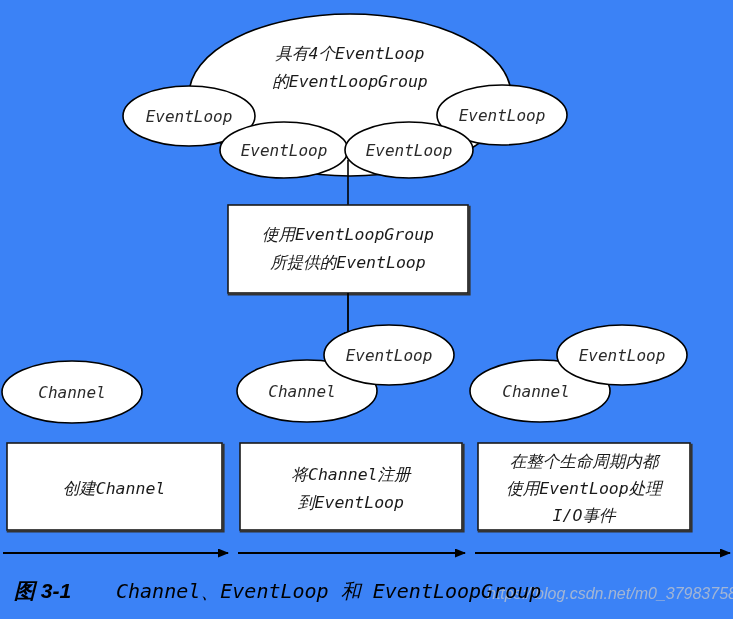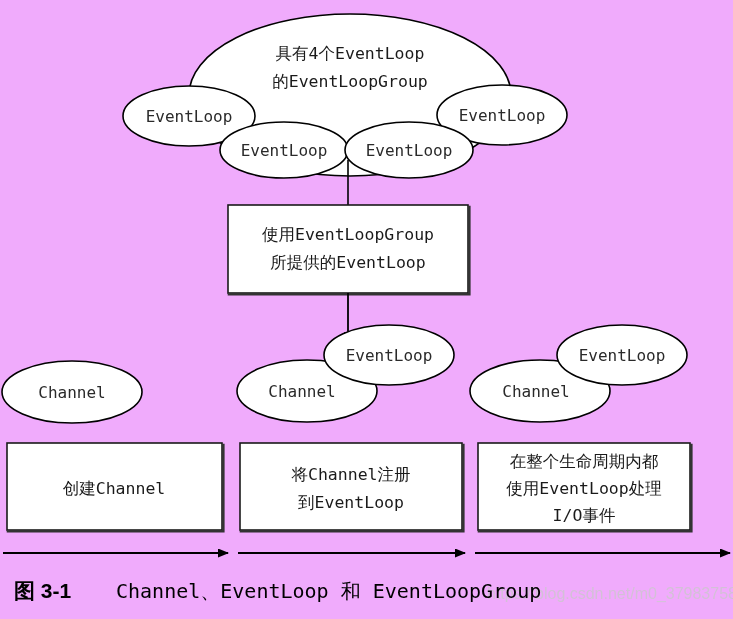--- a/index.html
+++ b/index.html
@@ -10,21 +10,22 @@
   body {
     width: 733px;
     height: 619px;
     overflow: hidden;
     font-family: "Liberation Serif", serif;
   }
   #diagram-root {
     position: relative;
     width: 733px;
     height: 619px;
-    background: #f0abfc;
+    background: #3b82f6;
+    font-style: italic;
   }
   svg#figure {
     display: block;
     width: 733px;
     height: 619px;
   }
   .shape-stroke {
     fill: #ffffff;
     stroke: #000000;
     stroke-width: 1.6;

